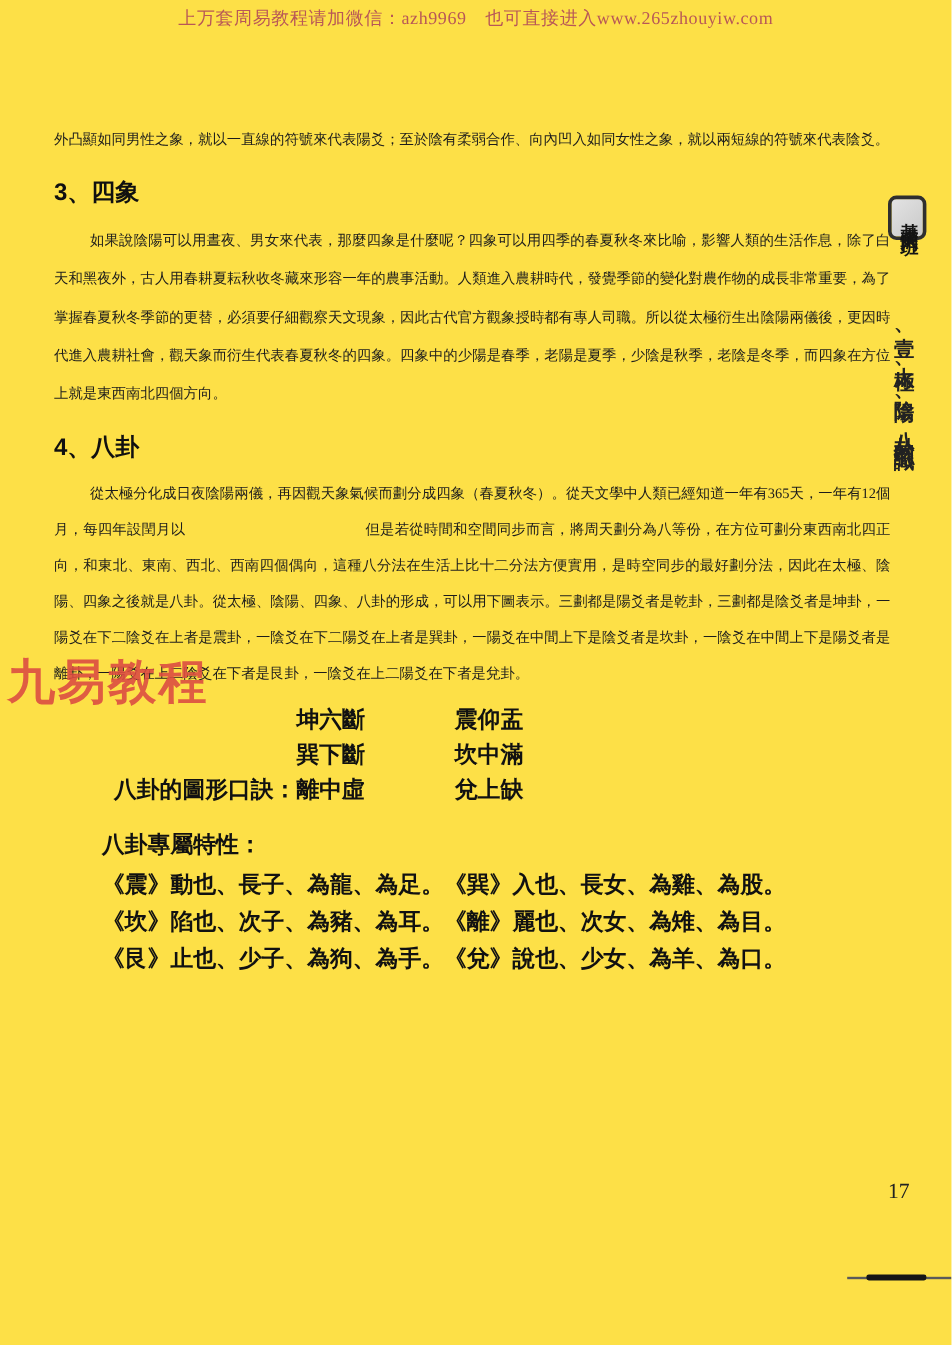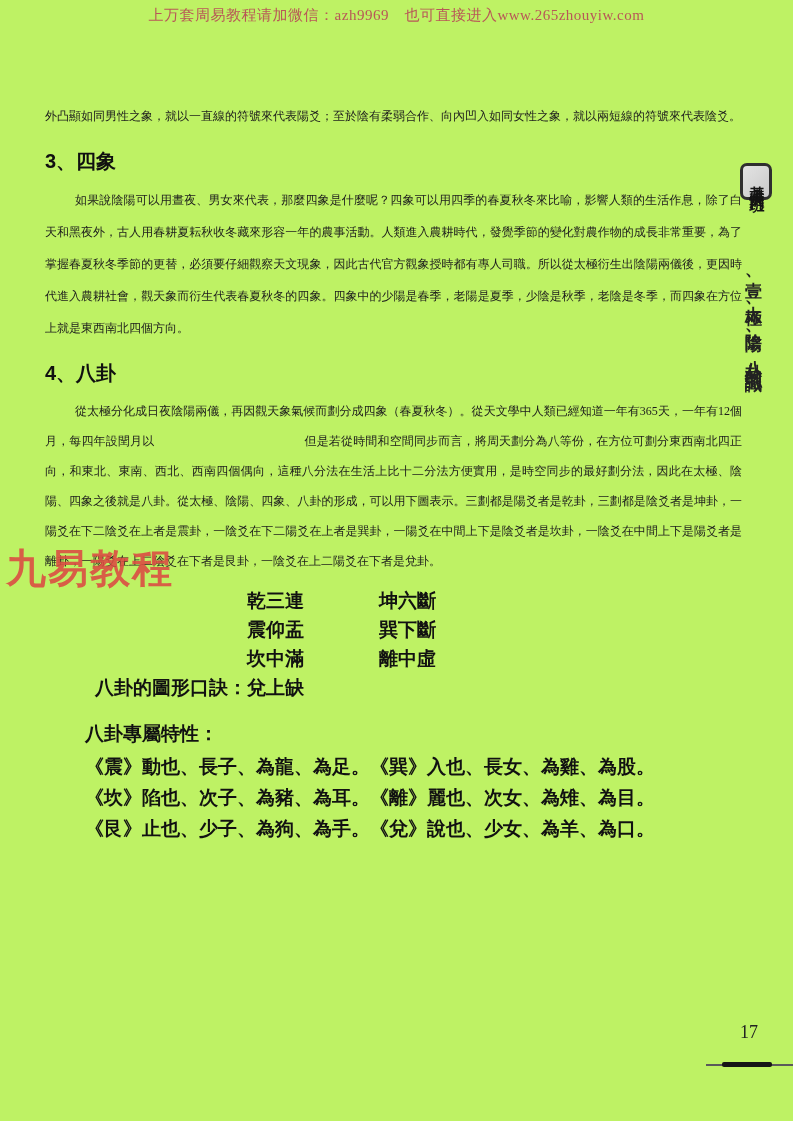--- a/index.html
+++ b/index.html
@@ -1,18 +1,18 @@
 <!DOCTYPE html>
 <html><head>
 <meta charset="utf-8">
 <style>
   html,body { margin:0; padding:0; background:#ffffff; }
   .page {
     position:relative; width:793px; height:1121px; margin:0 auto;
-    background:#bef264; overflow:hidden;
+    background:#fde047; overflow:hidden;
     font-family:"Liberation Serif","DejaVu Serif",serif; color:#1c1c1c;
   }
   .promo {
     position:absolute; top:6px; left:0; width:100%;
     text-align:center; font-size:15px; color:#b85757; letter-spacing:0.5px;
   }
   .content { position:absolute; left:45px; top:100px; width:697px; }
   p.body { margin:0; font-size:12px; line-height:32px; text-align:justify; }
   p.indent { text-indent:2.5em; }
   p.tight { line-height:30px; }
@@ -48,21 +48,21 @@
     font-weight:bold; font-size:15px; letter-spacing:3px; text-align:center;
     color:#141414; background:linear-gradient(135deg,#e3e3e3,#c9c9c9);
     border:3px solid #2f2f2f; border-radius:7px;
   }
   .chapter {
     position:absolute; left:742px; top:268px; writing-mode:vertical-rl;
     font-family:"Liberation Sans","DejaVu Sans",sans-serif;
     font-weight:bold; font-size:17px; letter-spacing:3.5px; color:#222;
   }
   .pageno {
-    position:absolute; left:740px; top:1022px;
+    position:absolute; left:740px; top:982px;
     font-size:18px; color:#222; font-family:"Liberation Serif","DejaVu Serif",serif;
   }
   .rule { position:absolute; left:706px; top:1064px; width:87px; height:2px; background:#5a5a5a; }
   .rule-core { position:absolute; left:722px; top:1062px; width:50px; height:5px; background:#161616; border-radius:2px; }
 </style>
 </head>
 <body>
 
 <div class="page">
 
@@ -80,21 +80,20 @@
 
     <p class="body indent">如果說陰陽可以用晝夜、男女來代表，那麼四象是什麼呢？四象可以用四季的春夏秋冬來比喻，影響人類的生活作息，除了白天和黑夜外，古人用春耕夏耘秋收冬藏來形容一年的農事活動。人類進入農耕時代，發覺季節的變化對農作物的成長非常重要，為了掌握春夏秋冬季節的更替，必須要仔細觀察天文現象，因此古代官方觀象授時都有專人司職。所以從太極衍生出陰陽兩儀後，更因時代進入農耕社會，觀天象而衍生代表春夏秋冬的四象。四象中的少陽是春季，老陽是夏季，少陰是秋季，老陰是冬季，而四象在方位上就是東西南北四個方向。</p>
 
     <h2 class="section">4、八卦</h2>
 
     <p class="body indent tight"><span>從太極分化成日夜陰陽兩儀，再因觀天象氣候而劃分成四象（春夏秋冬）。從天文學中人類已經知道一年有365天，一年有12個月，每四年設閏月以</span><span class="wm-gap"></span><span>但是若從時間和空間同步而言，將周天劃分為八等份，在方位可劃分東西南北四正向，和東北、東南、西北、西南四個偶向，這種八分法在生活上比十二分法方便實用，是時空同步的最好劃分法，因此在太極、陰陽、四象之後就是八卦。從太極、陰陽、四象、八卦的形成，可以用下圖表示。三劃都是陽爻者是乾卦，三劃都是陰爻者是坤卦，一陽爻在下二陰爻在上者是震卦，一陰爻在下二陽爻在上者是巽卦，一陽爻在中間上下是陰爻者是坎卦，一陰爻在中間上下是陽爻者是離卦，一陽爻在上二陰爻在下者是艮卦，一陰爻在上二陽爻在下者是兌卦。</span></p>
 
     <div class="mnemonic">
       <div>八卦的圖形口訣：</div>
       <div class="mn-rows">
-        <span class="mn-cell">乾三連</span>
         <span class="mn-cell">坤六斷</span>
         <span class="mn-cell">震仰盂</span>
         <span class="mn-cell">巽下斷</span>
         <span class="mn-cell">坎中滿</span>
         <span class="mn-cell">離中虛</span>
         <span class="mn-cell">兌上缺</span>
       </div>
     </div>
 
     <div class="traits">

